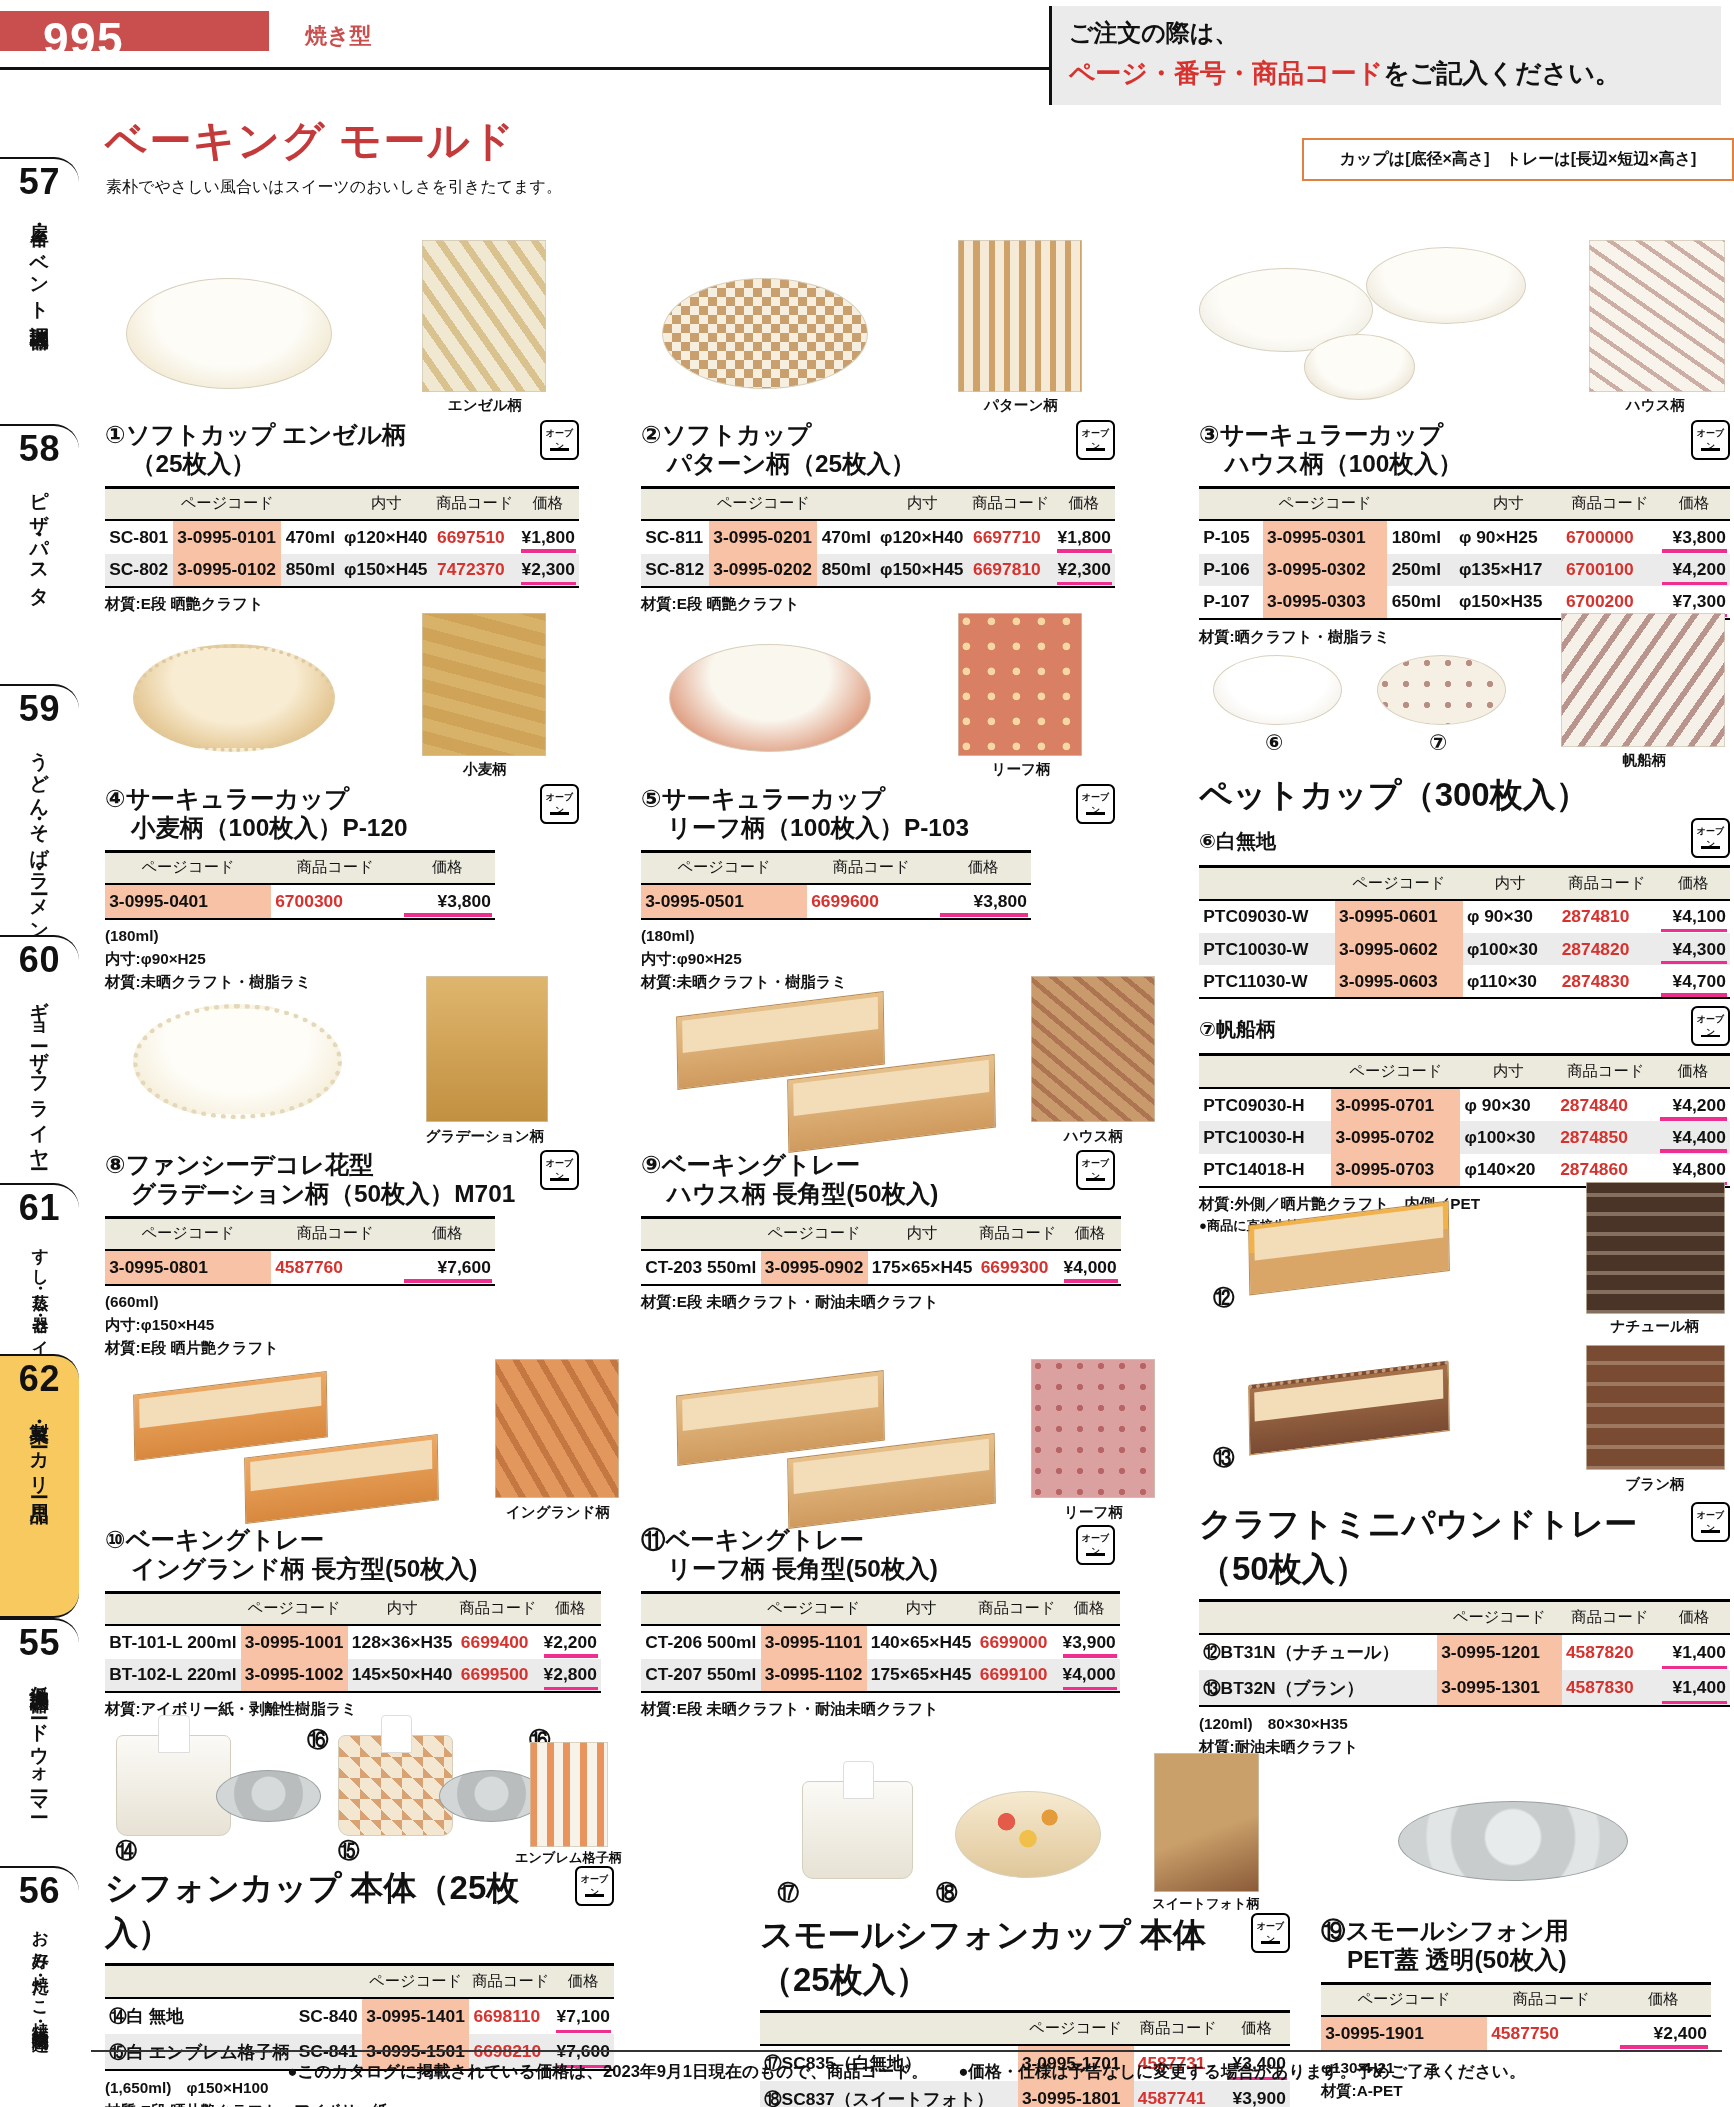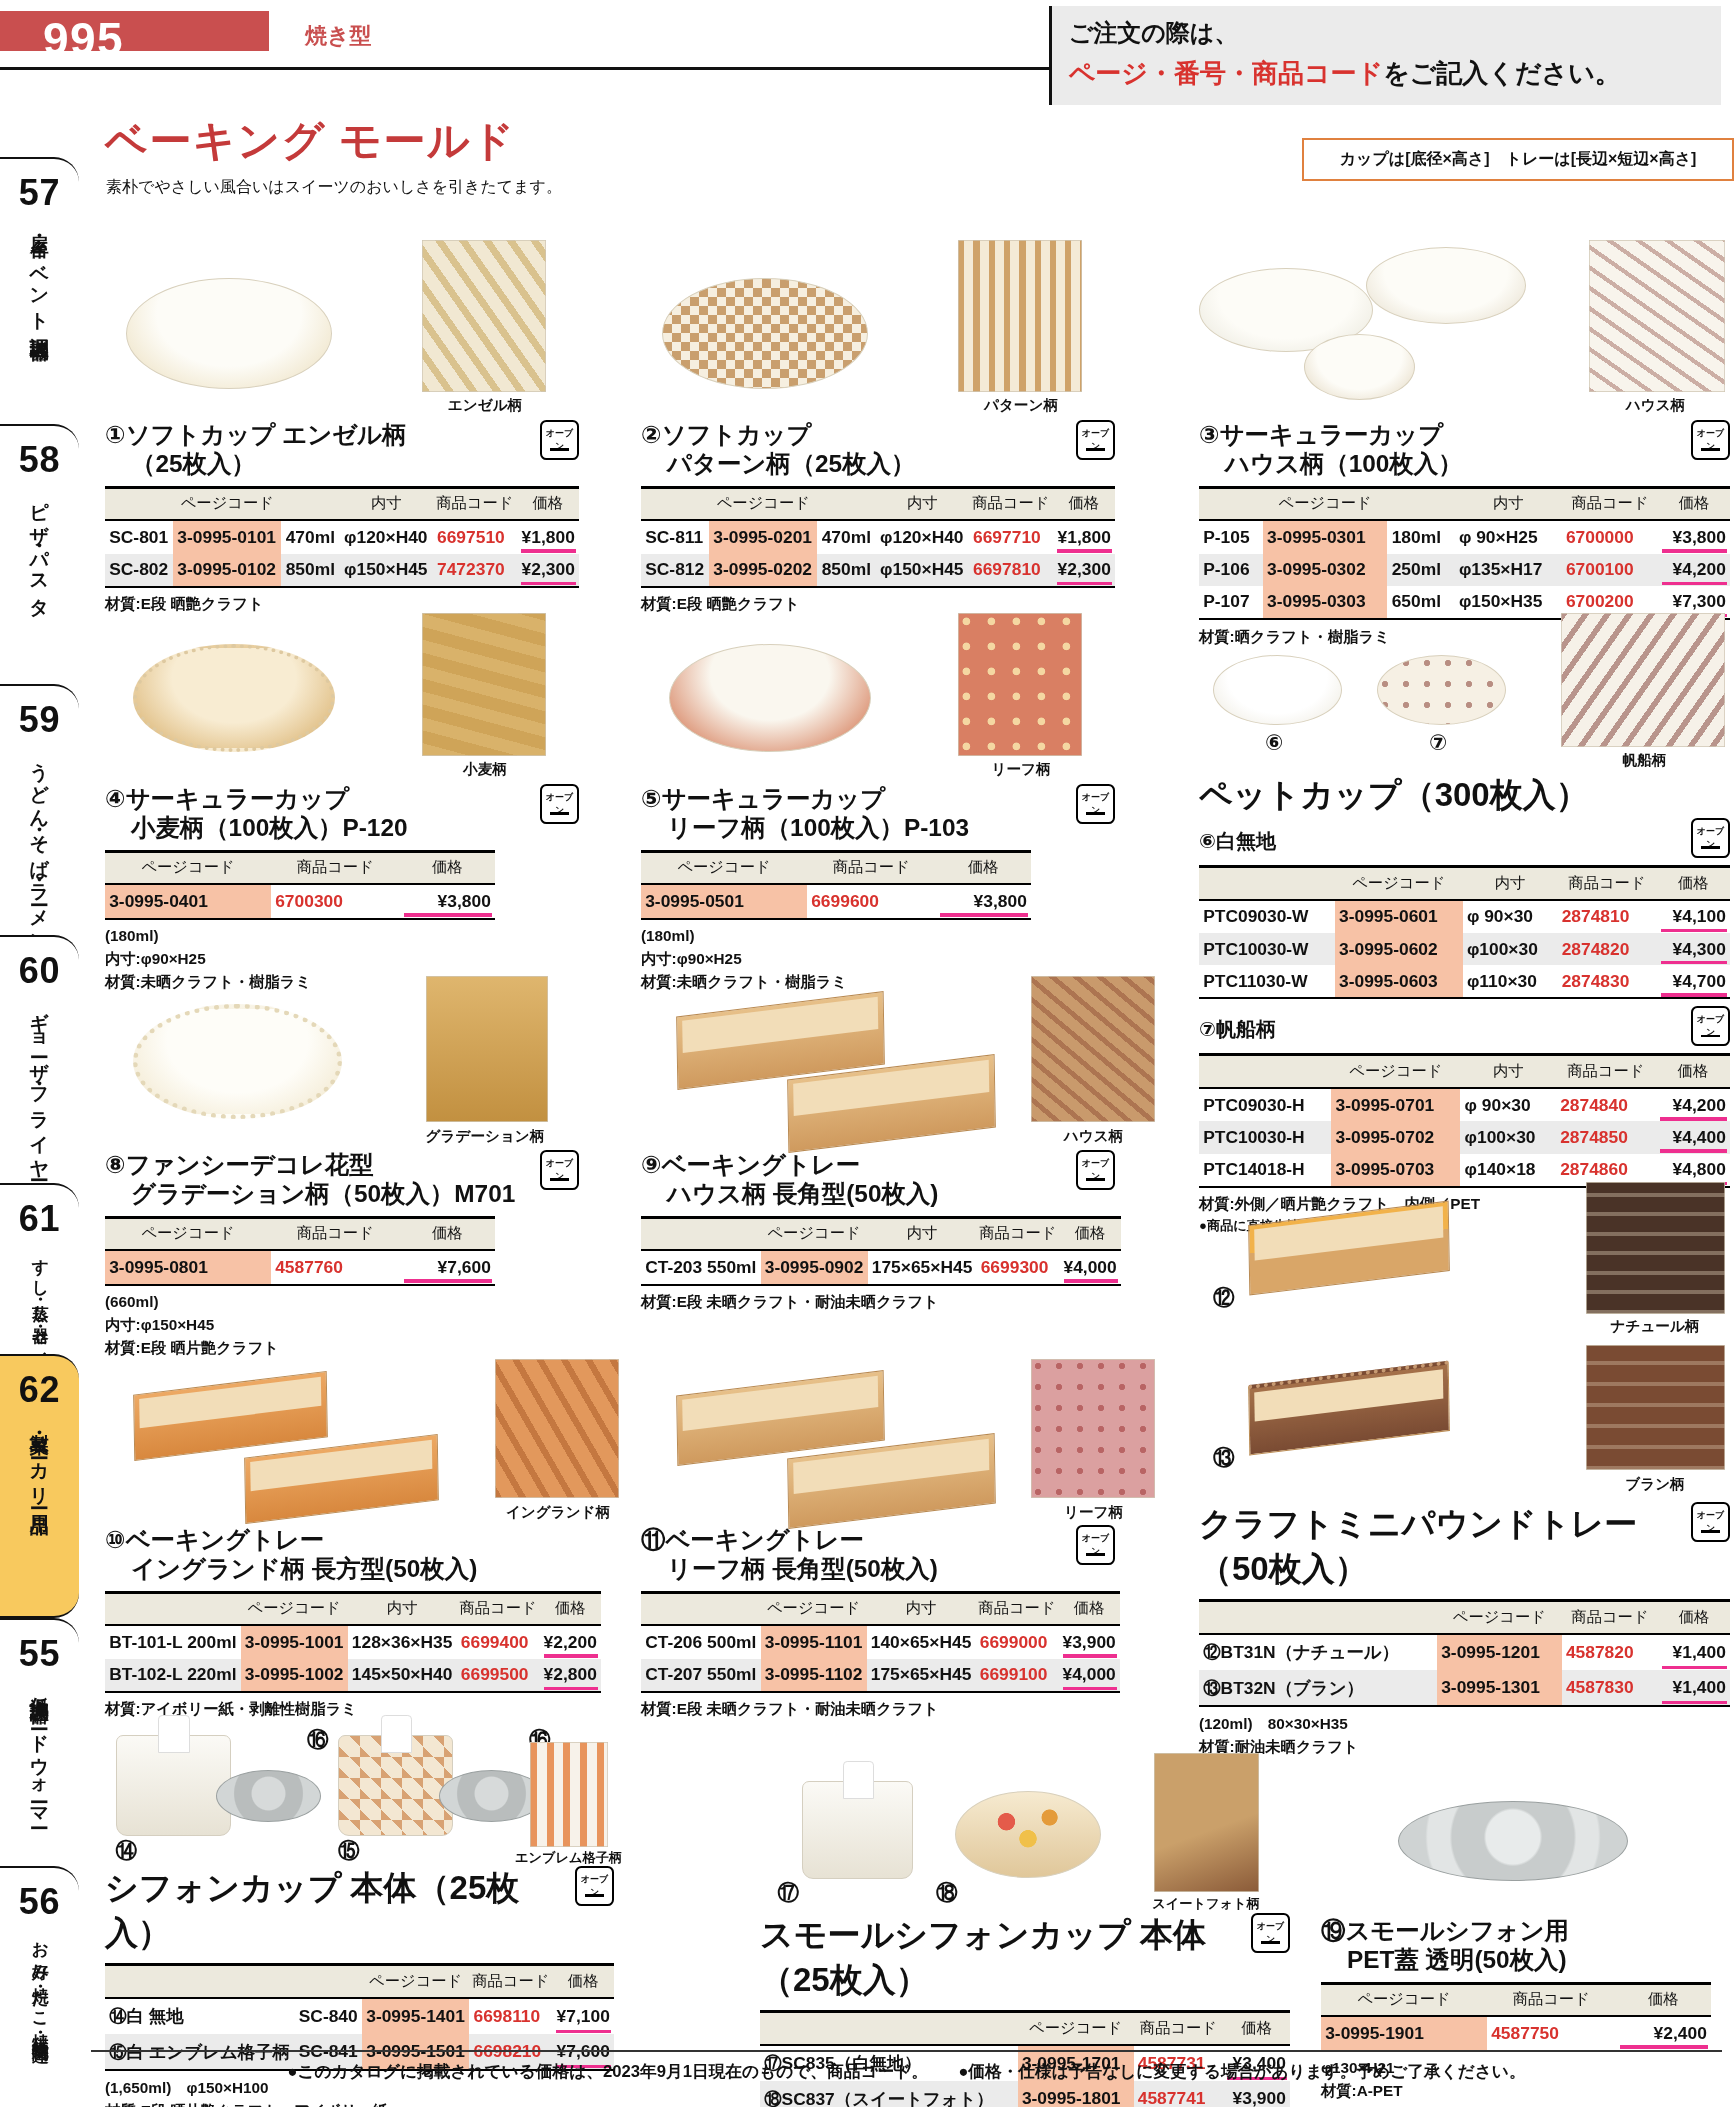--- a/index.html
+++ b/index.html
@@ -14,21 +14,21 @@
              border-left:3.5px solid #111;padding:11px 0 0 16.7px;box-sizing:border-box;}
   .order-l1{font-size:24px;font-weight:bold;}
   .order-l2{font-size:26px;font-weight:bold;margin-top:7px;}
   .order-l2 .red{color:#d8322e;}
   .size-note{position:absolute;left:1302px;top:138px;width:428px;height:39px;border:2.8px solid #e0813f;
              font-size:16px;font-weight:bold;display:flex;align-items:center;justify-content:center;white-space:nowrap;}
   .main-title{position:absolute;left:105px;top:113px;font-size:42px;font-weight:bold;color:#c43a3a;letter-spacing:1.4px;}
   .sub-title{position:absolute;left:106px;top:177px;font-size:16px;font-weight:normal;}
   
   .side-item{position:absolute;left:0;width:79px;border-top:2.8px solid #111;border-top-right-radius:25px;
-             box-sizing:border-box;padding-top:13px;background:#fff;}
+             box-sizing:border-box;padding-top:2px;background:#fff;}
   .side-item.active{background:#f8c95e;border-top-right-radius:25px;border-bottom-right-radius:25px;border-bottom:2.8px solid #111;}
   .side-num{font-size:36px;font-weight:bold;text-align:center;letter-spacing:0.7px;}
   .side-label{writing-mode:vertical-rl;text-orientation:upright;font-size:19px;font-weight:bold;
               line-height:1.12;letter-spacing:2.1px;margin:7px auto 0;display:table;}
   
   .prod{position:absolute;}
   .photo{position:relative;width:100%;}
   .cup,.lid,.tray,.chif,.swatch{position:absolute;box-sizing:border-box;}
   .cup{border-radius:50%;border:1.4px solid #d8d0bc;}
   .lid{border-radius:50%;border:1.4px solid #9aa0a0;background:radial-gradient(circle at 50% 45%,#d7dada 0 28%,#b9bdbd 30% 58%,#d2d6d6 60%);}
@@ -387,21 +387,21 @@
         <tr>
           <td class="c-model">PTC10030-H</td>
           <td class="c-pagecode">3-0995-0702</td>
           <td class="c-size">φ100×30</td>
           <td class="c-code">2874850</td>
           <td class="c-price">¥4,400</td>
         </tr>
         <tr>
           <td class="c-model">PTC14018-H</td>
           <td class="c-pagecode">3-0995-0703</td>
-          <td class="c-size">φ140×18</td>
+          <td class="c-size">φ140×20</td>
           <td class="c-code">2874860</td>
           <td class="c-price">¥4,800</td>
         </tr>
       </tbody>
     </table>
   <div class="notes">
     <div>材質:外側／晒片艶クラフト　内側／PET</div>
     <div class="sm">●商品に直接生地を入れ焼成可能です。</div>
   </div>
 </div>

